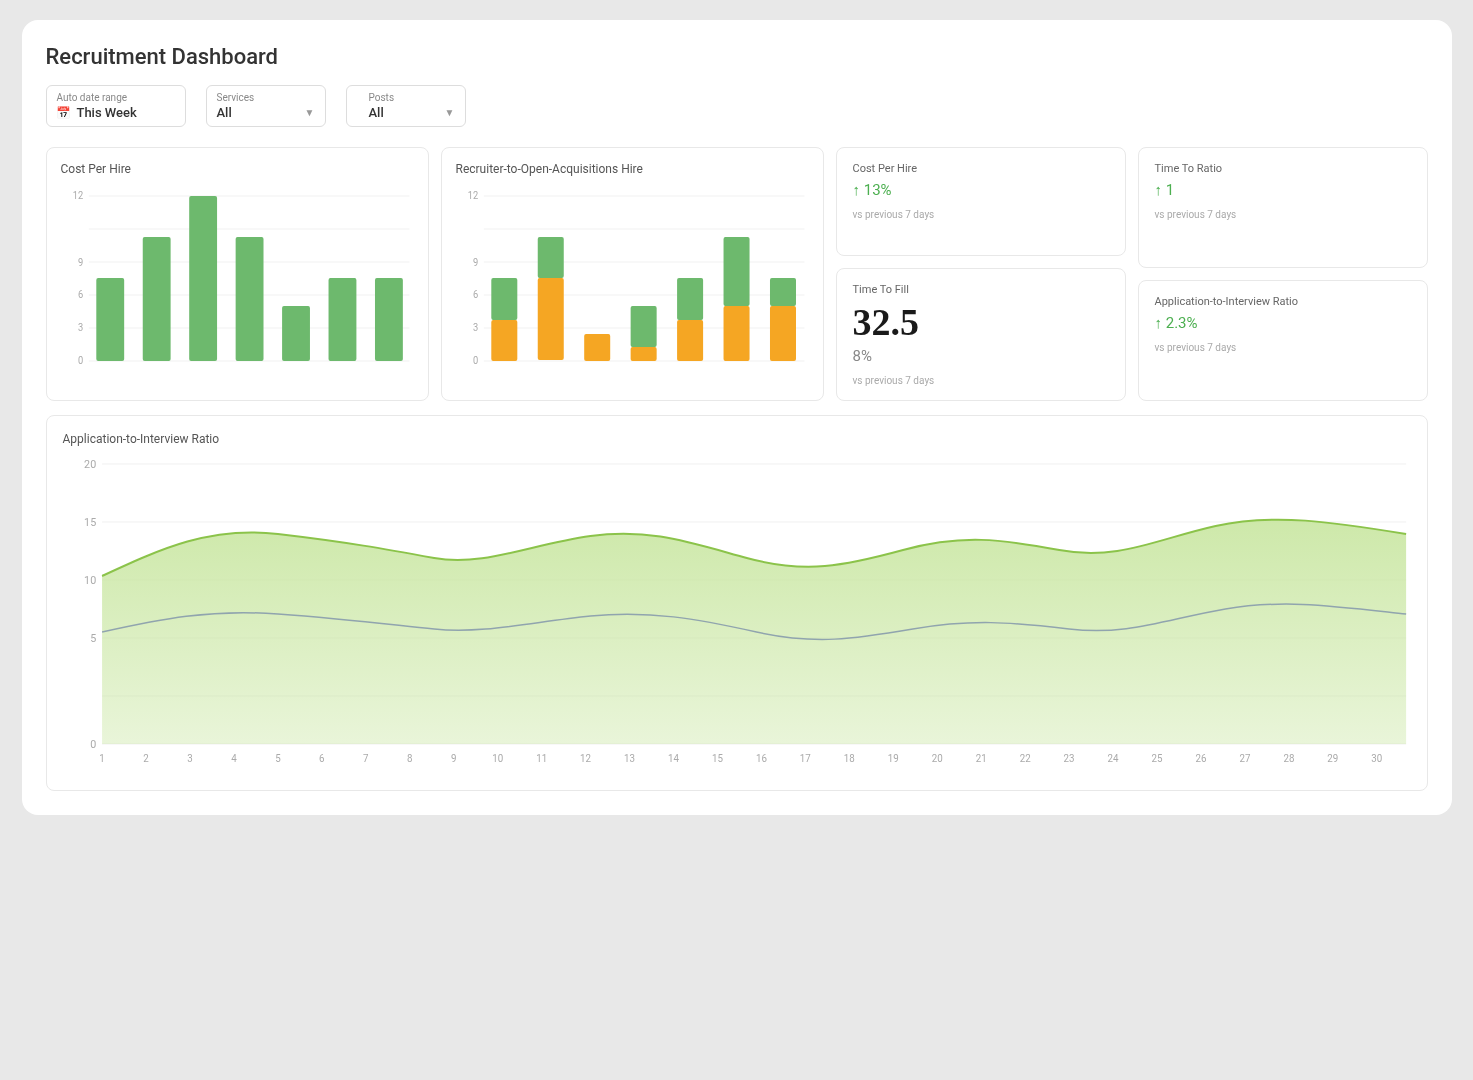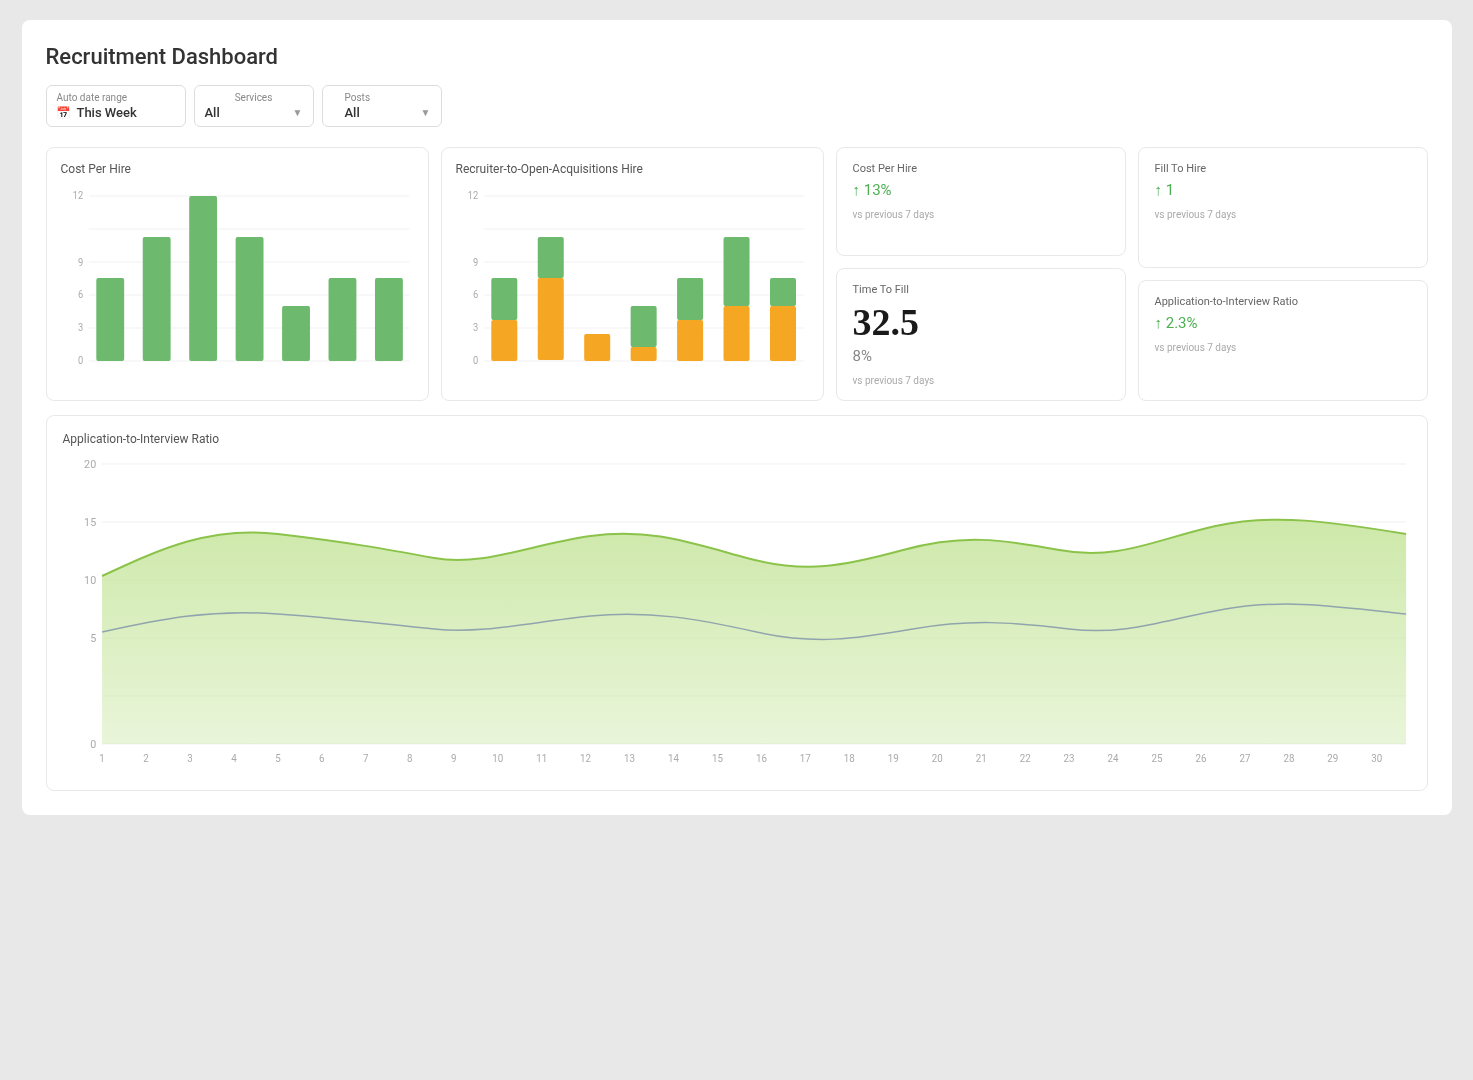--- a/index.html
+++ b/index.html
@@ -4,34 +4,34 @@
   <style>
     * { box-sizing: border-box; margin: 0; padding: 0; }
     body {
       background: #e8e8e8;
       font-family: -apple-system, BlinkMacSystemFont, 'Segoe UI', Roboto, sans-serif;
       padding: 20px;
       min-height: 1080px;
     }
     .dashboard-container {
       background: #fff;
-      border-radius: 8px;
+      border-radius: 16px;
       padding: 24px;
       max-width: 1430px;
       margin: 0 auto;
     }
     .dashboard-title {
       font-size: 22px;
       font-weight: 500;
       color: #333;
       margin-bottom: 16px;
     }
     .filters-row {
       display: flex;
-      gap: 8px;
+      gap: 20px;
       margin-bottom: 20px;
       align-items: flex-start;
     }
     .filter-item {
       border: 1px solid #ddd;
       border-radius: 6px;
       padding: 6px 10px;
       min-width: 140px;
       cursor: pointer;
       background: #fff;
@@ -146,21 +146,21 @@
     <div class="filter-item">
       <div class="filter-label">Auto date range</div>
       <div class="filter-value-row">
         <span class="filter-value">
           <span class="calendar-icon">📅</span>
           <span>This Week</span>
         </span>
       </div>
     </div>
 
-    <div class="filter-item" style="min-width:120px;text-align:center;">
+    <div class="filter-item" style="min-width:120px;">
       <div class="filter-label">Services</div>
       <div class="filter-value-row">
         <span class="filter-value">All</span>
         <span class="chevron-icon">▼</span>
       </div>
     </div>
 
     <div class="filter-item" style="min-width:120px;padding-left:22px;">
       <div class="filter-label">Posts</div>
       <div class="filter-value-row">
@@ -257,21 +257,21 @@
       <div class="kpi-card">
         <div class="kpi-title">Time To Fill</div>
         <div class="kpi-value" style="font-size:38px;font-family:Liberation Serif, serif;">32.5</div>
         <div class="kpi-change neutral" style="color:#888;">8%</div>
         <div class="kpi-vs">vs previous 7 days</div>
       </div>
     </div>
 
     <div class="kpi-cards-col">
       <div class="kpi-card">
-        <div class="kpi-title">Fill To Hire</div>
+        <div class="kpi-title">Time To Ratio</div>
         <div class="kpi-change up">↑ 1</div>
         <div class="kpi-vs">vs previous 7 days</div>
       </div>
       <div class="kpi-card">
         <div class="kpi-title">Application-to-Interview Ratio</div>
         <div class="kpi-change up">↑ 2.3%</div>
         <div class="kpi-vs">vs previous 7 days</div>
       </div>
     </div>
   </div>

